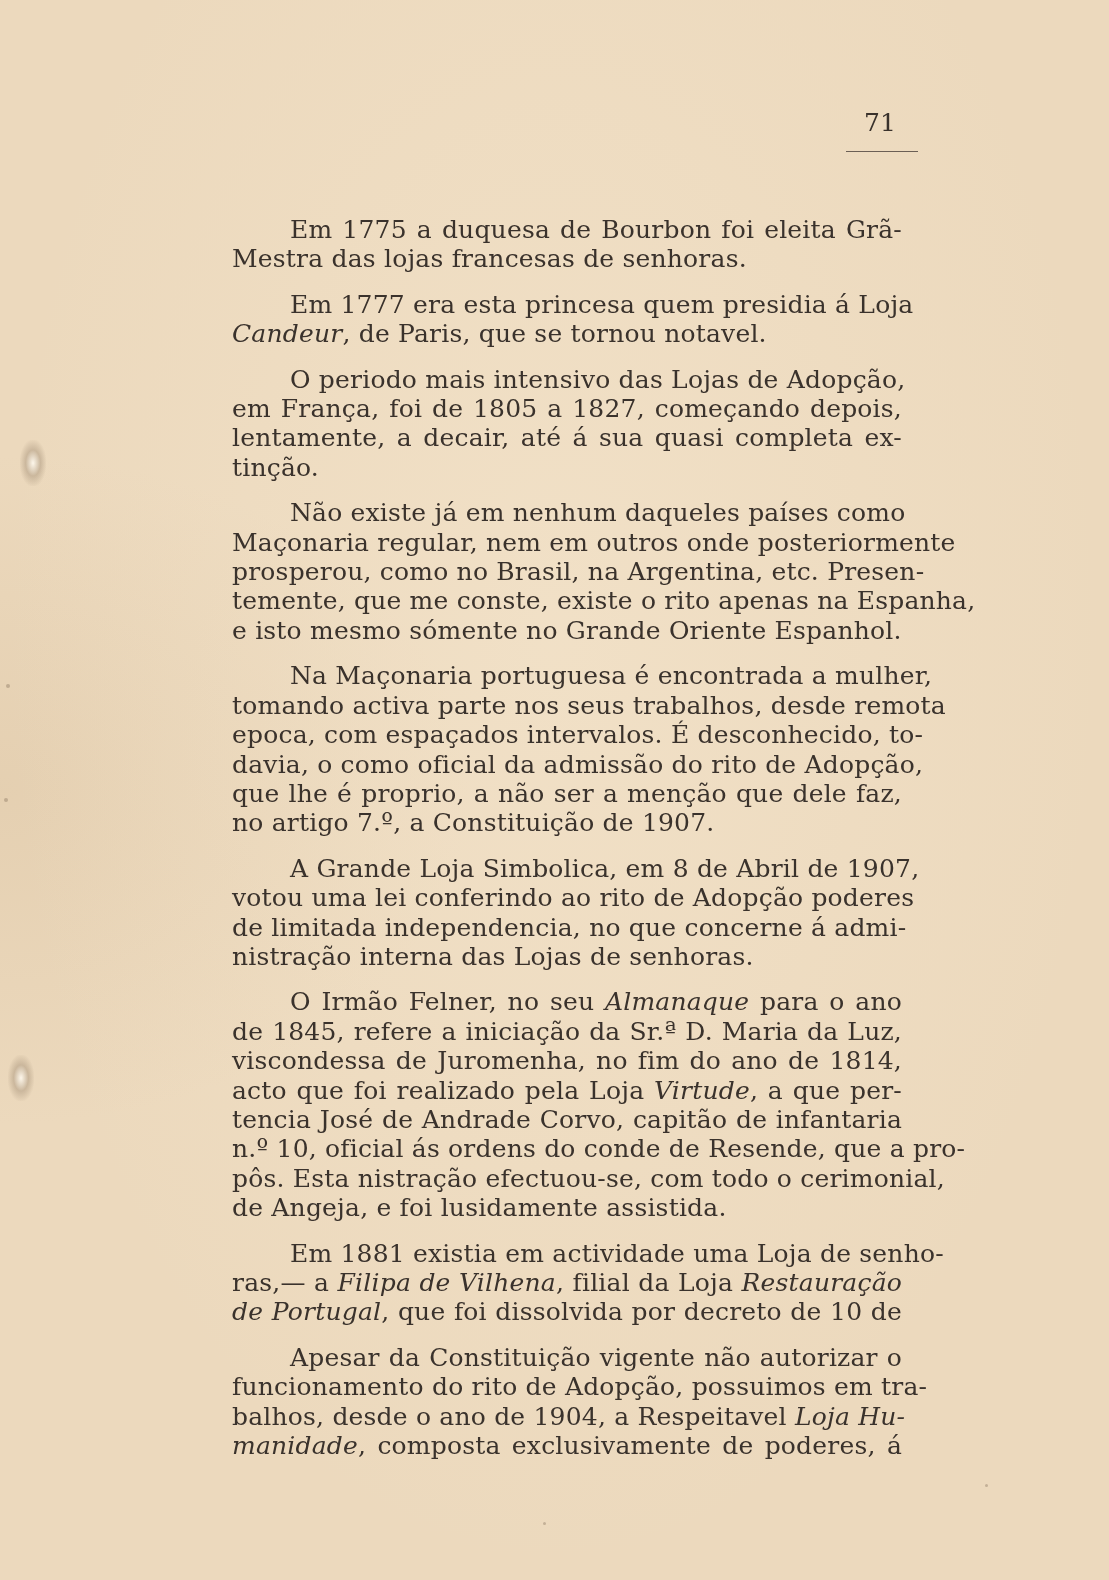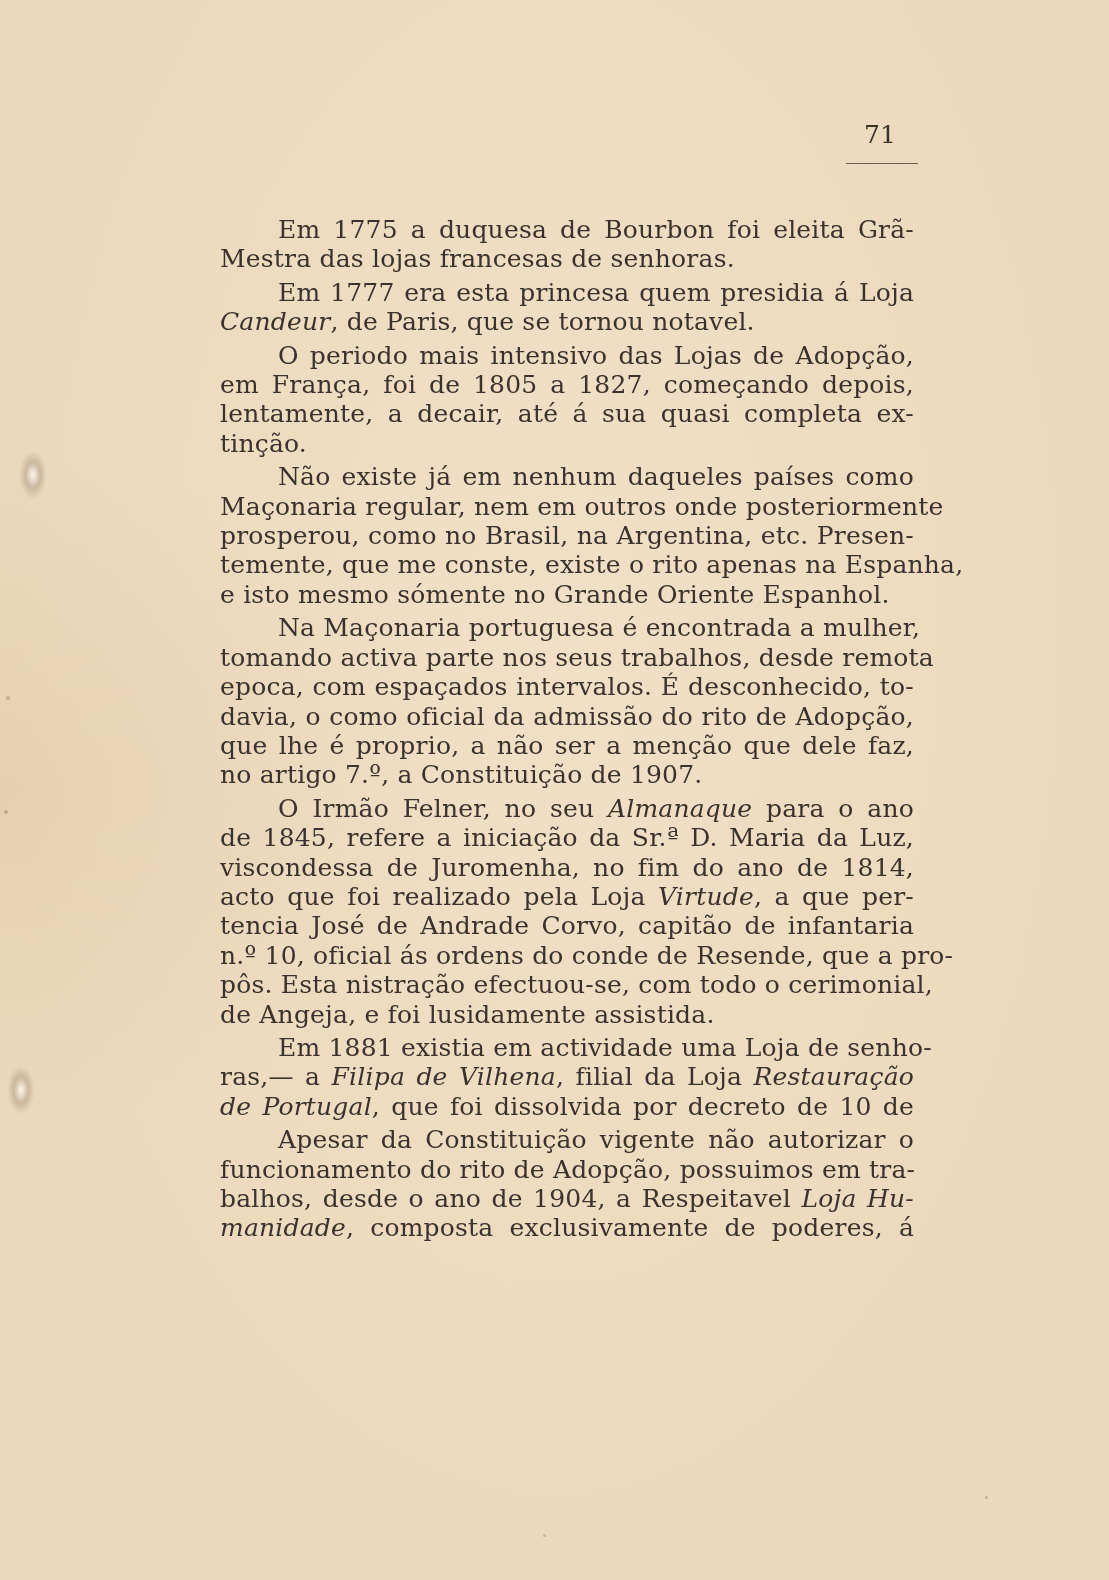--- a/index.html
+++ b/index.html
@@ -13,21 +13,21 @@
       background-image:
         radial-gradient(ellipse at 50% 40%, rgba(245,230,206,0.55) 0%, rgba(236,217,189,0) 70%),
         radial-gradient(ellipse at 0% 50%, rgba(215,190,155,0.35) 0%, rgba(236,217,189,0) 30%);
       position: relative;
       overflow: hidden;
       font-family: "DejaVu Serif", "Liberation Serif", serif;
       color: #3a322c;
     }
     .page {
       position: absolute;
-      left: 0; top: 12px;
+      left: 0; top: 0;
       width: 1109px; height: 1556px;
     }
     .page-number {
       position: absolute;
       left: 864px;
       top: 108px;
       font-size: 25px;
       letter-spacing: 0px;
       color: #3a322c;
     }
@@ -43,21 +43,21 @@
       position: absolute;
       left: 158px;
       top: 199px;
       width: 760px;
       font-size: 25px;
       line-height: 29.4px;
       text-align: justify;
       letter-spacing: 0.2px;
     }
     .body-text p {
-      margin: 4px;
+      margin: 16px;
       text-indent: 58px;
     }
     .body-text .line {
       display: block;
       text-align: justify;
       text-align-last: justify;
       white-space: nowrap;
     }
     .body-text .line.last {
       text-align-last: left;
@@ -125,20 +125,26 @@
 
     <p>
       <span class="line first">Na Maçonaria portuguesa é encontrada a mulher,</span>
       <span class="line">tomando activa parte nos seus trabalhos, desde remota</span>
       <span class="line">epoca, com espaçados intervalos. É desconhecido, to-</span>
       <span class="line">davia, o como oficial da admissão do rito de Adopção,</span>
       <span class="line">que lhe é proprio, a não ser a menção que dele faz,</span>
       <span class="line last">no artigo 7.º, a Constituição de 1907.</span>
     </p>
 
+    <p>
+      <span class="line first">A Grande Loja Simbolica, em 8 de Abril de 1907,</span>
+      <span class="line">votou uma lei conferindo ao rito de Adopção poderes</span>
+      <span class="line">de limitada independencia, no que concerne á admi-</span>
+      <span class="line last">nistração interna das Lojas de senhoras.</span>
+    </p>
 
     <p>
       <span class="line first"><span>O Irmão Felner, no seu </span><em>Almanaque</em><span> para o ano</span></span>
       <span class="line">de 1845, refere a iniciação da Sr.ª D. Maria da Luz,</span>
       <span class="line">viscondessa de Juromenha, no fim do ano de 1814,</span>
       <span class="line"><span>acto que foi realizado pela Loja </span><em>Virtude</em><span>, a que per-</span></span>
       <span class="line">tencia José de Andrade Corvo, capitão de infantaria</span>
       <span class="line">n.º 10, oficial ás ordens do conde de Resende, que a pro-</span>
       <span class="line">pôs. Esta nistração efectuou-se, com todo o cerimonial,</span>
       <span class="line last">de Angeja, e foi lusidamente assistida.</span>

